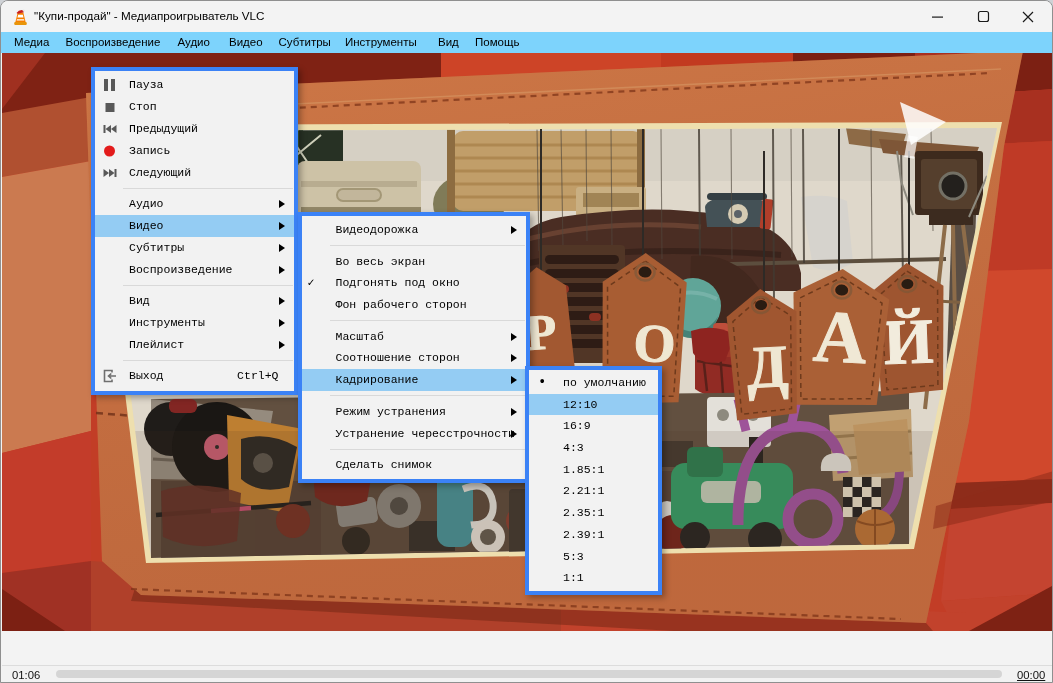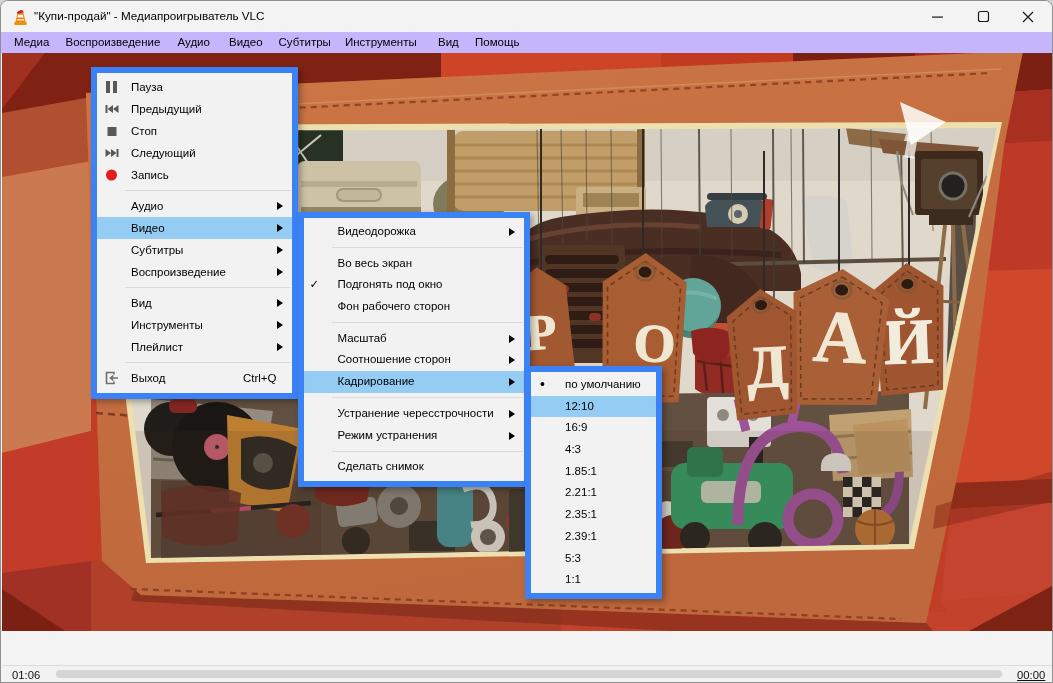--- a/index.html
+++ b/index.html
@@ -1,27 +1,27 @@
 <!DOCTYPE html>
 <html><head><meta charset="utf-8"><style>
 html,body{margin:0;padding:0;width:1053px;height:683px;overflow:hidden;background:#cfd2d6;}
 *{box-sizing:border-box;}
 body{font-family:"Liberation Sans",sans-serif;}
 .win{position:absolute;left:0;top:0;width:1053px;height:683px;border:1px solid #8f8f8f;border-radius:8px 8px 0 0;background:#f3f3f3;overflow:hidden;}
 .titlebar{position:absolute;left:0;top:0;width:100%;height:31px;background:#f3f3f3;}
 .title{position:absolute;left:33px;top:8px;font-size:11.7px;color:#000;white-space:nowrap;}
 .wbtn{position:absolute;top:0;width:46px;height:31px;color:#1a1a1a;}
-.menubar{position:absolute;left:0;top:31px;width:100%;height:21px;background:#c4b5fd;}
+.menubar{position:absolute;left:0;top:31px;width:100%;height:21px;background:#7dd3fc;}
 .mi{position:absolute;top:0;height:21px;line-height:21px;font-size:11.5px;color:#000;white-space:nowrap;}
 .video{position:absolute;left:1px;top:52px;width:1051px;height:578px;background:#c2512e;overflow:hidden;}
 .ctrl{position:absolute;left:1px;top:664px;width:1051px;height:52px;background:#f2f2f2;border-top:1px solid #dcdcdc;}
 .time{position:absolute;font-size:11.3px;color:#111;}
 .seek{position:absolute;left:54px;top:4px;width:946px;height:8px;border-radius:4px;background:#d5d5d5;}
 .btn{position:absolute;background:#fdfdfd;border:1px solid #cccccc;border-radius:5px;}
-.menu{position:absolute;background:#f2f2f2;border:6px solid #3b82f6;box-shadow:3px 3px 6px rgba(0,0,0,0.30);font-size:11.5px;color:#000;}
+.menu{position:absolute;background:#f2f2f2;border:4px solid #3b82f6;box-shadow:3px 3px 6px rgba(0,0,0,0.30);font-size:11.5px;color:#000;font-family:Liberation Mono, monospace;}
 .row{position:relative;height:21.7px;line-height:21.7px;padding-left:34px;white-space:nowrap;}
 .row.hl{background:#94ccf3;}
 .sep{height:0;border-top:1px solid #d9d9d9;margin:4px 1px 4px 28px;}
 .arr{position:absolute;right:9px;top:7px;width:0;height:0;border-left:6px solid #000;border-top:4px solid transparent;border-bottom:4px solid transparent;}
 .ric{position:absolute;left:7px;top:3px;width:16px;height:16px;}
 .m1 .row{height:22px;line-height:22px;}
 .m1 .ric{top:3px;}
 .m2 .sep{margin-top:4.5px;margin-bottom:4.5px;}
 </style></head>
 <body>
@@ -419,40 +419,40 @@
         </g>
       </svg>
   </div>
 </div>
 
 <div class="menu m1" style="left:91px;top:66.5px;width:206.5px;padding:3px 0 4px 0;">
   <div class="row"><svg class="ric" width="16" height="16">
         <rect x="2" y="2" width="4" height="12" fill="#585858"></rect>
         <rect x="9" y="2" width="4" height="12" fill="#585858"></rect>
       </svg>Пауза</div>
+  <div class="row"><svg class="ric" width="16" height="16">
+        <rect x="3.5" y="4" width="9" height="9" fill="#585858"></rect>
+      </svg>Стоп</div>
   <div class="row"><svg class="ric" width="16" height="16" viewBox="0 0 16 16">
         <g fill="#585858">
           <rect x="1.5" y="4" width="2" height="8"></rect>
           <polygon points="9,4 3.5,8 9,12"></polygon>
           <polygon points="14.5,4 9,8 14.5,12"></polygon>
         </g>
       </svg>Предыдущий</div>
   <div class="row"><svg class="ric" width="16" height="16">
-        <rect x="3.5" y="4" width="9" height="9" fill="#585858"></rect>
-      </svg>Стоп</div>
+        <circle cx="7.5" cy="8" r="5.5" fill="#e31b1b"></circle>
+      </svg>Запись</div>
   <div class="row"><svg class="ric" width="16" height="16" viewBox="0 0 16 16">
         <g fill="#585858">
           <polygon points="1.5,4 7,8 1.5,12"></polygon>
           <polygon points="7,4 12.5,8 7,12"></polygon>
           <rect x="12.5" y="4" width="2" height="8"></rect>
         </g>
       </svg>Следующий</div>
-  <div class="row"><svg class="ric" width="16" height="16">
-        <circle cx="7.5" cy="8" r="5.5" fill="#e31b1b"></circle>
-      </svg>Запись</div>
   <div class="sep"></div>
   <div class="row">Аудио<span class="arr"></span></div>
   <div class="row hl">Видео<span class="arr"></span></div>
   <div class="row">Субтитры<span class="arr"></span></div>
   <div class="row">Воспроизведение<span class="arr"></span></div>
   <div class="sep"></div>
   <div class="row">Вид<span class="arr"></span></div>
   <div class="row">Инструменты<span class="arr"></span></div>
   <div class="row">Плейлист<span class="arr"></span></div>
   <div class="sep"></div>
@@ -468,22 +468,22 @@
   <div class="row">Видеодорожка<span class="arr"></span></div>
   <div class="sep"></div>
   <div class="row">Во весь экран</div>
   <div class="row"><span style="position:absolute;left:6px;top:0">✓</span>Подгонять под окно</div>
   <div class="row">Фон рабочего сторон</div>
   <div class="sep"></div>
   <div class="row">Масштаб<span class="arr"></span></div>
   <div class="row">Соотношение сторон<span class="arr"></span></div>
   <div class="row hl">Кадрирование<span class="arr"></span></div>
   <div class="sep"></div>
+  <div class="row">Режим устранения<span class="arr"></span></div>
   <div class="row">Устранение чересстрочности<span class="arr"></span></div>
-  <div class="row">Режим устранения<span class="arr"></span></div>
   <div class="sep"></div>
   <div class="row">Сделать снимок</div>
 </div>
 
 <div class="menu m3" style="left:525px;top:366px;width:137px;padding:2px 0;">
   <div class="row"><span style="position:absolute;left:9px;top:0;font-size:14px;">•</span>по умолчанию</div>
   <div class="row hl">12:10</div>
   <div class="row">16:9</div>
   <div class="row">4:3</div>
   <div class="row">1.85:1</div>

